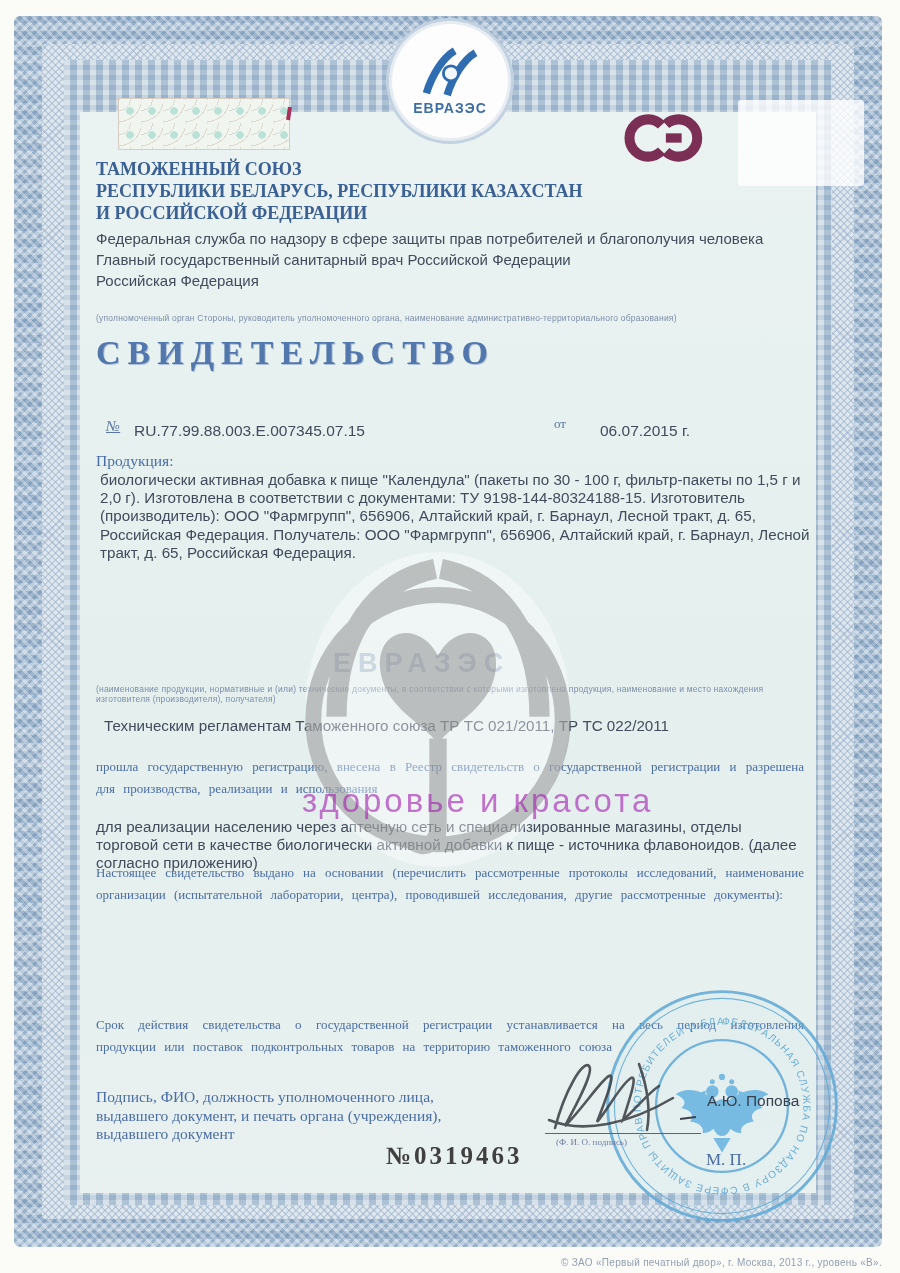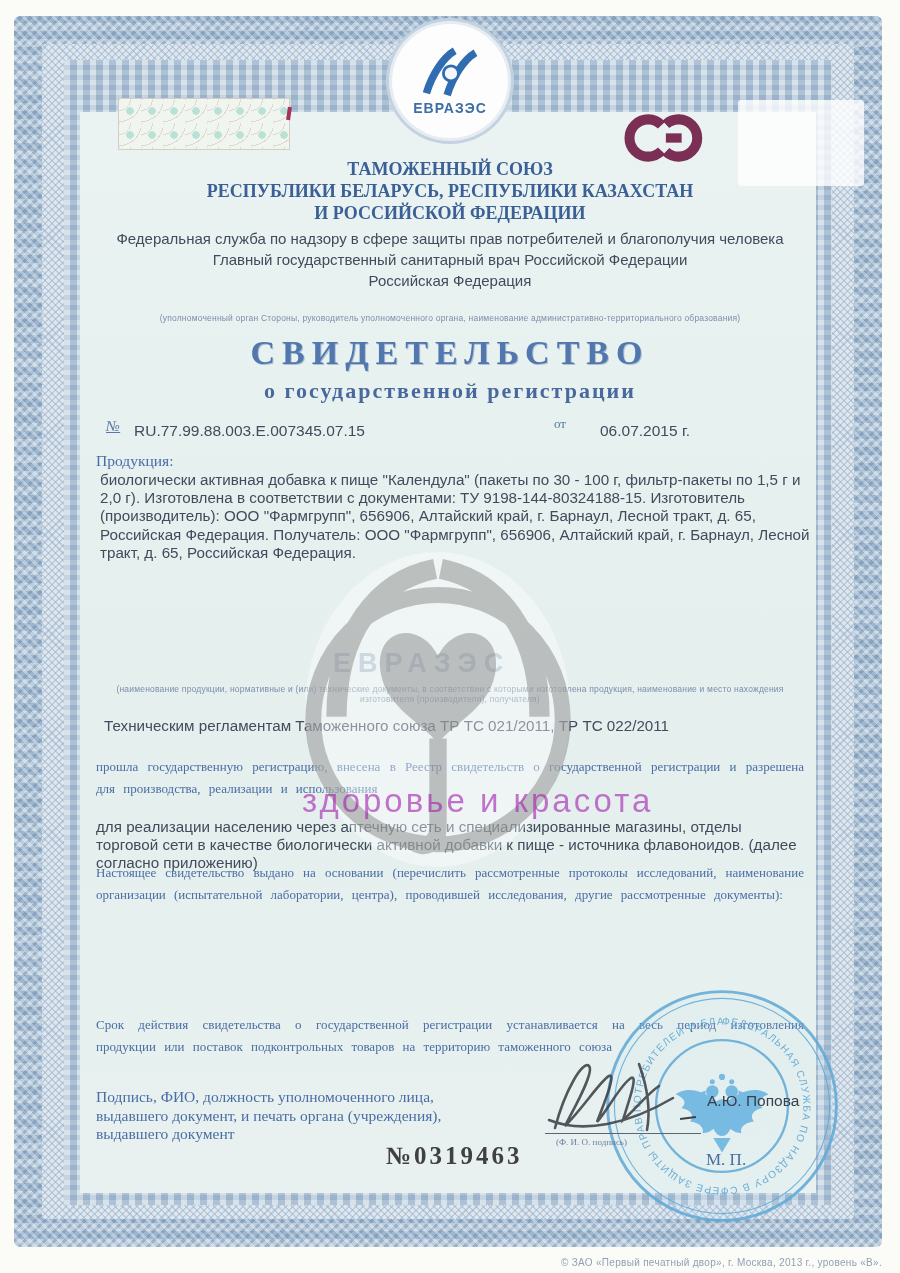--- a/index.html
+++ b/index.html
@@ -45,21 +45,21 @@
     box-shadow:0 0 0 3px #e6ecf2, 0 0 0 6px #c3d2e0, 0 1px 4px rgba(60,90,130,.35);
     display:flex; flex-direction:column; align-items:center; justify-content:center;}
   .medallion .label{font-weight:bold; font-size:14px; letter-spacing:1px; color:#3f6ea6; margin-top:2px;}
   .se{position:absolute; left:620px; top:108px; z-index:9;}
   .whitepatch{position:absolute; left:738px; top:100px; width:126px; height:86px;
     background:rgba(255,255,255,.78); border-radius:3px; z-index:7;}
   
   .blue-serif{font-family:"Liberation Serif", serif; color:#4a6da5;}
   .dark-sans{font-family:"Liberation Sans", sans-serif; color:#414b5c;}
   .abs{position:absolute; left:96px; right:96px; z-index:3;}
-  .center{text-align:center;}
+  .center{text-align:left;}
   .h-union{top:158px; font-family:"Liberation Serif", serif; font-weight:bold; font-size:18px; line-height:22px; color:#3a6095;}
   .authority{top:228px; font-size:15px; line-height:21px;}
   .cap{font-size:8.5px; color:#7e8dab; letter-spacing:.2px;}
   .cap1{top:313px;}
   .title-main{top:334px; font-family:"Liberation Serif", serif; font-weight:bold; font-size:34px; letter-spacing:7px; color:#5277ac; text-shadow:1px 1px 0 #aebfd6;}
   .title-sub{top:378px; font-family:"Liberation Serif", serif; font-weight:bold; font-size:22px; letter-spacing:2px; color:#49699e;}
   .numrow{top:416px; height:32px;}
   .num-label{position:absolute; left:10px; top:2px; font-family:"Liberation Serif", serif; font-style:italic; font-size:15px; color:#5a77a5; text-decoration:underline;}
   .num-value{position:absolute; left:38px; top:6px; font-size:15.5px;}
   .date-label{position:absolute; left:458px; top:0; font-family:"Liberation Serif", serif; font-size:13px; color:#5a77a5;}
@@ -131,21 +131,20 @@
     <div>И РОССИЙСКОЙ ФЕДЕРАЦИИ</div>
   </div>
   <div class="abs center authority dark-sans">
     <div>Федеральная служба по надзору в сфере защиты прав потребителей и благополучия человека</div>
     <div>Главный государственный санитарный врач Российской Федерации</div>
     <div>Российская Федерация</div>
   </div>
   <div class="abs center cap cap1">(уполномоченный орган Стороны, руководитель уполномоченного органа, наименование административно-территориального образования)</div>
 
   <div class="abs center title-main">СВИДЕТЕЛЬСТВО</div>
-  <div class="abs center title-sub">о государственной регистрации</div>
 
   <div class="abs numrow">
     <span class="num-label">№</span>
     <span class="num-value dark-sans">RU.77.99.88.003.E.007345.07.15</span>
     <span class="date-label">от</span>
     <span class="date-value dark-sans">06.07.2015 г.</span>
   </div>
 
   <div class="abs product-label blue-serif">Продукция:</div>
   <div class="abs product-desc dark-sans body15">биологически активная добавка к пище "Календула" (пакеты по 30 - 100 г, фильтр-пакеты по 1,5 г и 2,0 г). Изготовлена в соответствии с документами: ТУ 9198-144-80324188-15. Изготовитель (производитель): ООО "Фармгрупп", 656906, Алтайский край, г. Барнаул, Лесной тракт, д. 65, Российская Федерация.  Получатель: ООО "Фармгрупп", 656906, Алтайский край, г. Барнаул, Лесной тракт, д. 65, Российская Федерация.</div>

